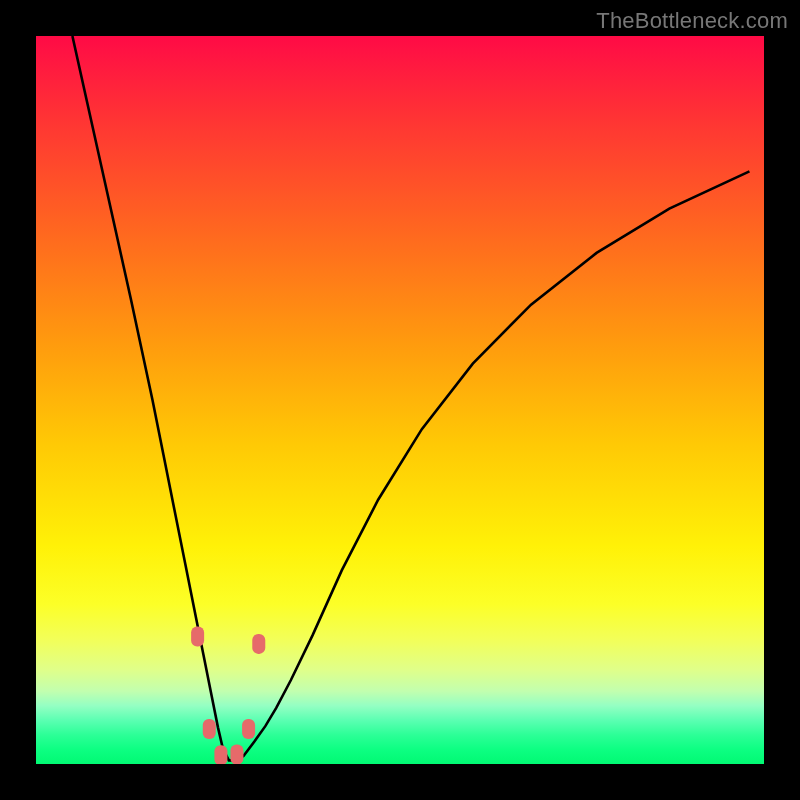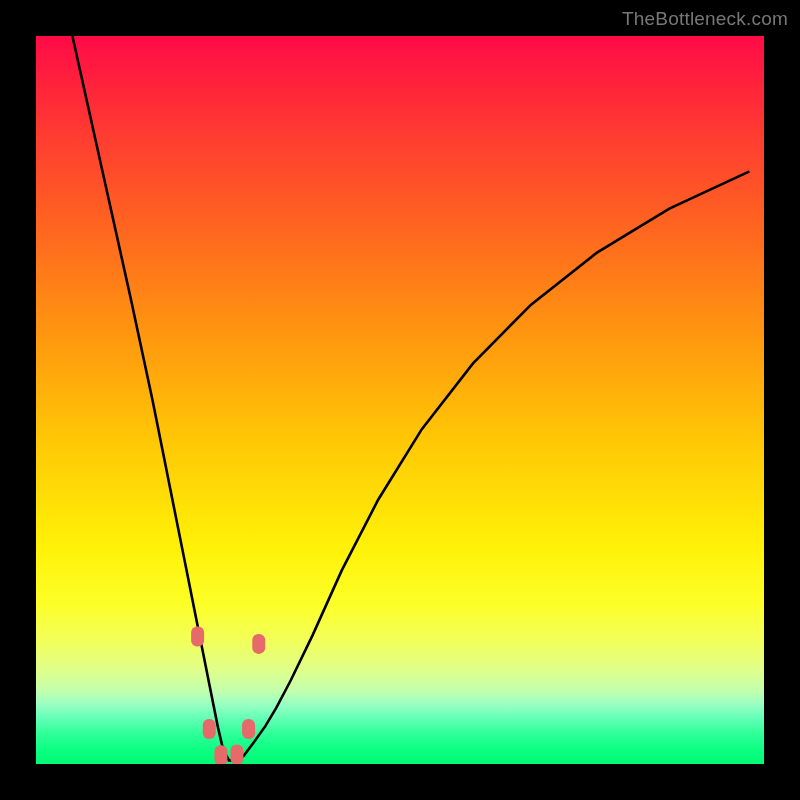--- a/index.html
+++ b/index.html
@@ -50,21 +50,21 @@
       #2cff97 96%,
       #0dff82 98%,
       #01f973 100%
     );
   }
   .watermark {
     position: absolute;
     top: 8px;
     right: 12px;
     color: #777777;
-    font-size: 19px;
+    font-size: 22px;
     letter-spacing: 0.2px;
     font-weight: 500;
   }
   svg.curve {
     position: absolute;
     top: 0;
     left: 0;
     width: 728px;
     height: 728px;
     display: block;

